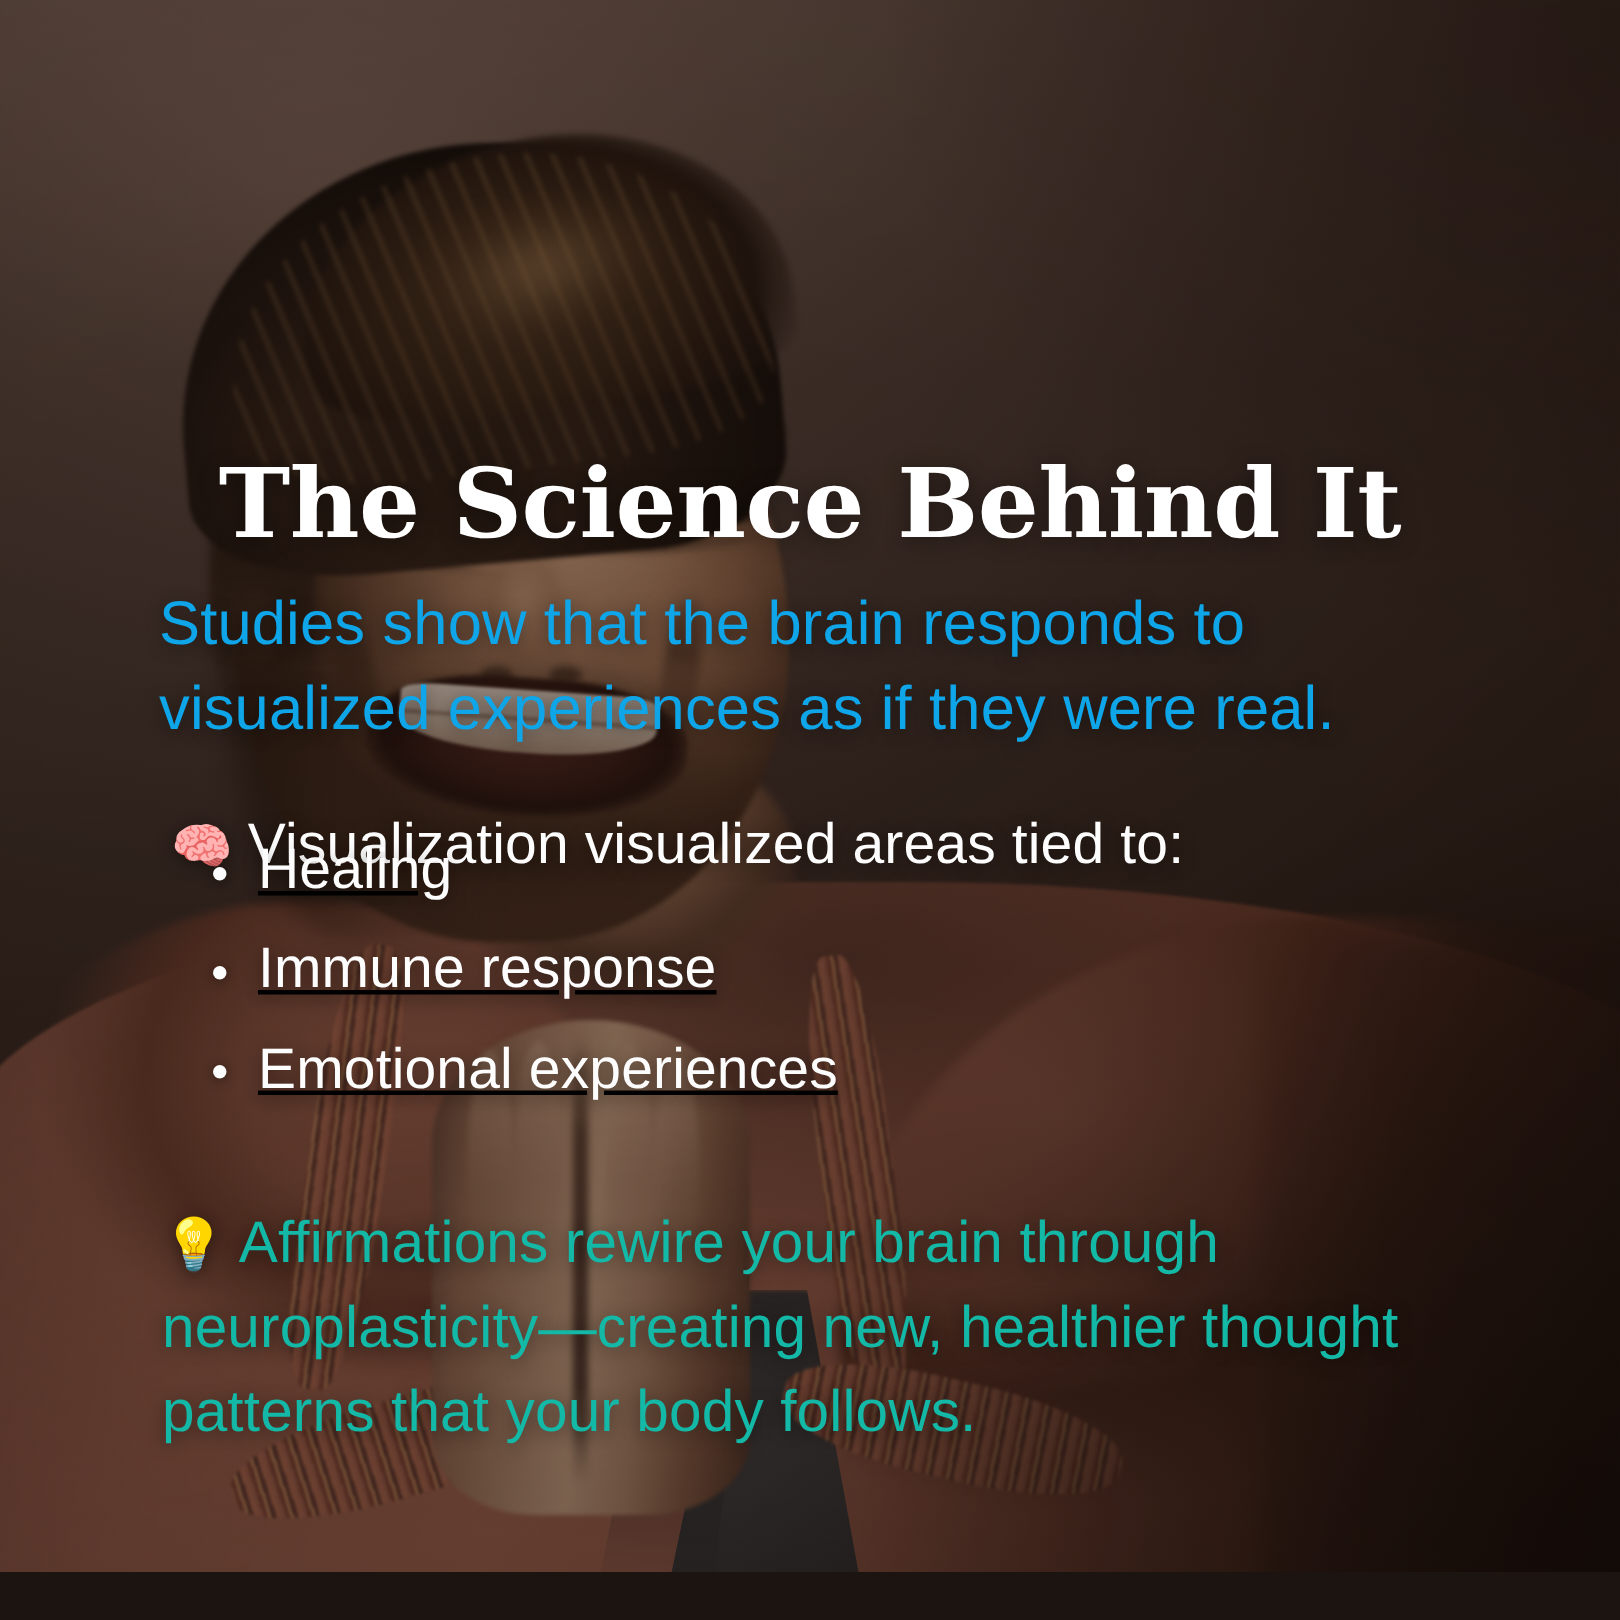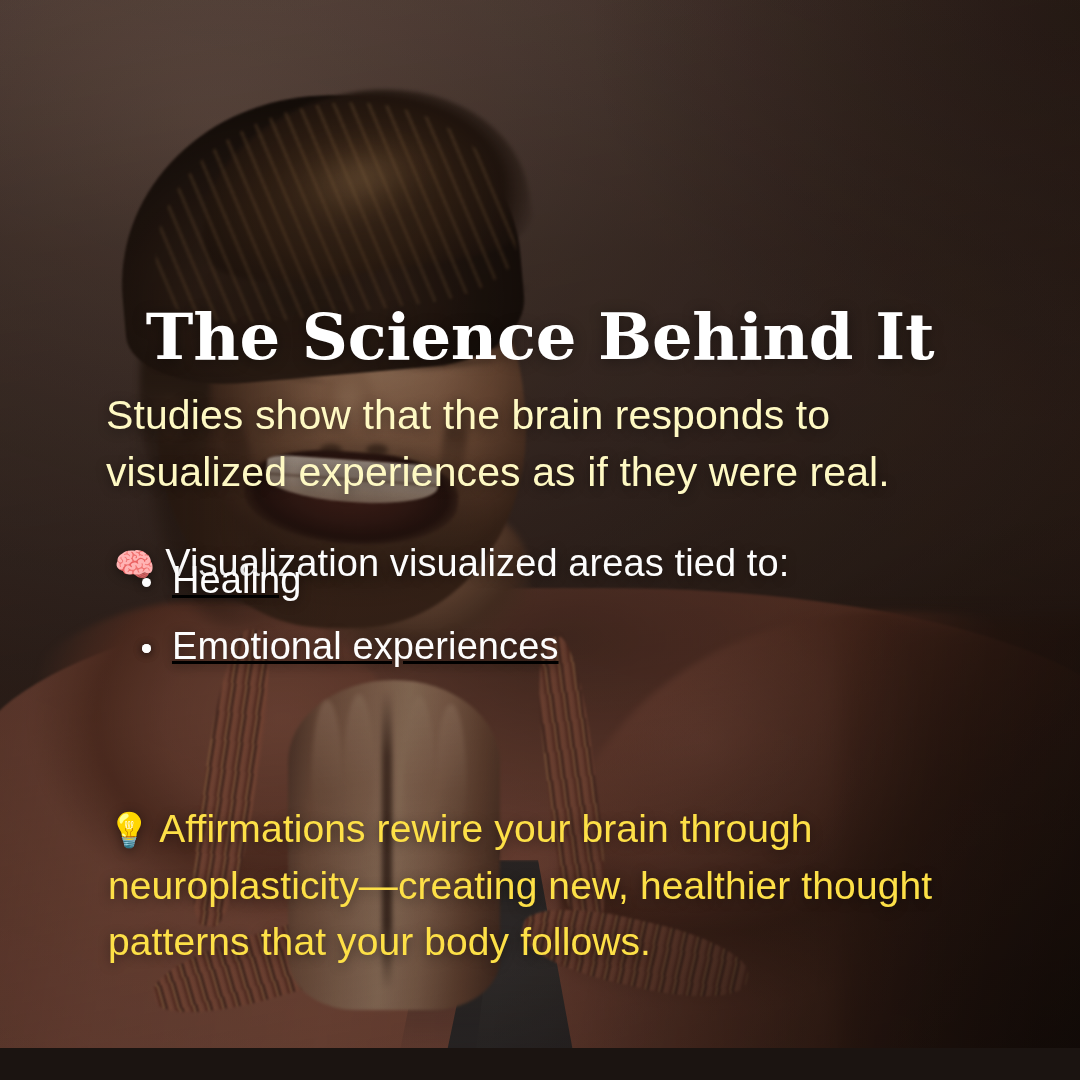--- a/index.html
+++ b/index.html
@@ -329,21 +329,21 @@
     letter-spacing:-.3px;
     color:#ffffff;
     text-shadow:0 2px 14px rgba(0,0,0,.42);
   }
 
   .lede{
     position:absolute;left:106px;top:346px;width:830px;
     font-size:41px;
     font-weight:300;
     line-height:1.40;
-    color:#fef9c3;
+    color:#0ea5e9;
     letter-spacing:.1px;
     text-shadow:0 2px 12px rgba(0,0,0,.45);
   }
 
   .kicker{
     position:absolute;left:114px;top:500px;width:840px;
     font-size:38px;
     font-weight:300;
     line-height:1.36;
     color:#fdfdfd;
@@ -373,21 +373,21 @@
     width:9px;height:9px;border-radius:50%;
     background:#fdfdfd;
     box-shadow:0 1px 8px rgba(0,0,0,.45);
   }
 
   .closing{
     position:absolute;left:108px;top:762px;width:840px;
     font-size:39px;
     font-weight:300;
     line-height:1.45;
-    color:#fde047;
+    color:#14b8a6;
     letter-spacing:.1px;
     text-shadow:0 2px 12px rgba(0,0,0,.45);
   }
   .closing .emoji{font-size:34px;}
 </style>
 </head>
 <body>
 
 <div class="canvas">
 
@@ -465,20 +465,21 @@
       <span>Visualization visualized areas tied to:</span>
     </p>
 
     <ul class="bullets">
       <li>
         <span class="dot"></span>
         <span>Healing</span>
       </li>
       <li>
         <span class="dot"></span>
+        <span>Immune response</span>
       </li>
       <li>
         <span class="dot"></span>
         <span>Emotional experiences</span>
       </li>
     </ul>
 
     <p class="closing">
       <span class="emoji">💡</span>
       <span>Affirmations rewire your brain through neuroplasticity—creating new, healthier thought patterns that your body follows.</span>

